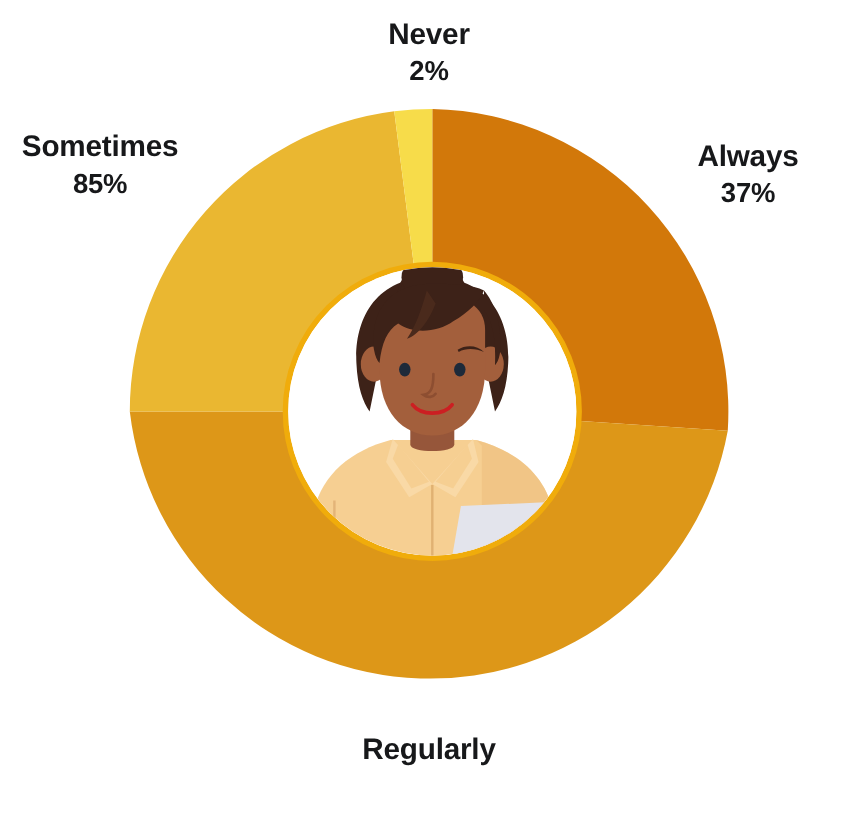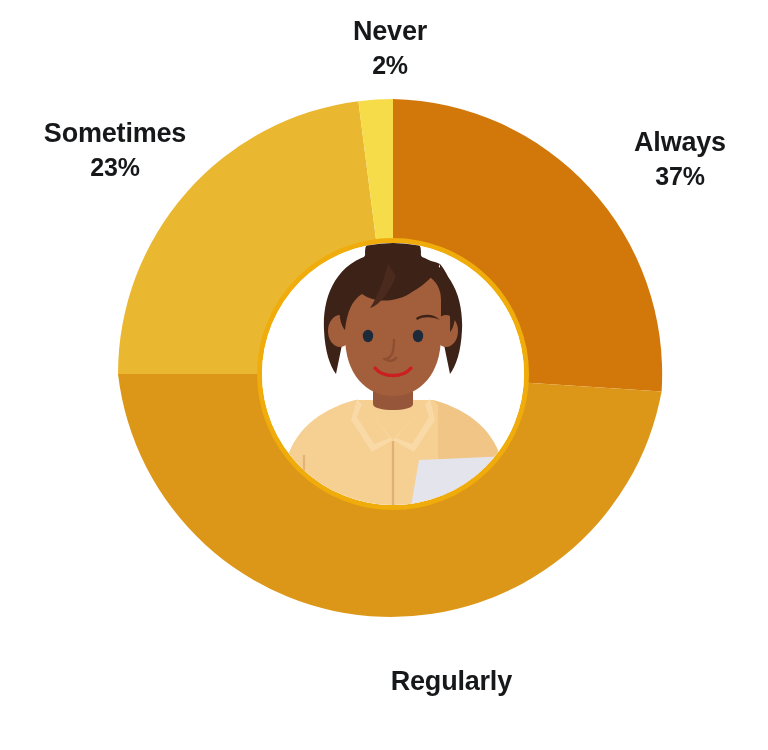--- a/index.html
+++ b/index.html
@@ -37,22 +37,22 @@
     display: block;
     font-size: 27px;
   }
   .label-group .lbl-value {
     display: block;
     font-size: 25px;
     margin-top: 3px;
   }
   #label-never   { left: 268px; top: 16px;  width: 244px; }
   #label-always  { left: 592px; top: 127px; width: 176px; }
-  #label-sometimes { left: 12px;  top: 118px; width: 182px; padding-left: 12px; }
-  #label-regularly { left: 268px; top: 666px; width: 244px; text-align: right; }
+  #label-sometimes { left: 0px;  top: 118px; width: 182px; }
+  #label-regularly { left: 268px; top: 666px; width: 244px; }
 
   svg { display: block; }
 </style>
 </head>
 <body style="background: rgb(255, 255, 255);">
 
 <div id="chart-root">
 
   <svg width="768" height="750" viewBox="0 0 768 750">
     <defs>
@@ -176,20 +176,20 @@
     <span class="lbl-value">2%</span>
   </div>
 
   <div class="label-group" id="label-always">
     <span class="lbl-name">Always</span>
     <span class="lbl-value">37%</span>
   </div>
 
   <div class="label-group" id="label-sometimes">
     <span class="lbl-name">Sometimes</span>
-    <span class="lbl-value">23%</span>
+    <span class="lbl-value">85%</span>
   </div>
 
   <div class="label-group" id="label-regularly">
     <span class="lbl-name">Regularly</span>
   </div>
 
 </div>
 
 </body></html>

